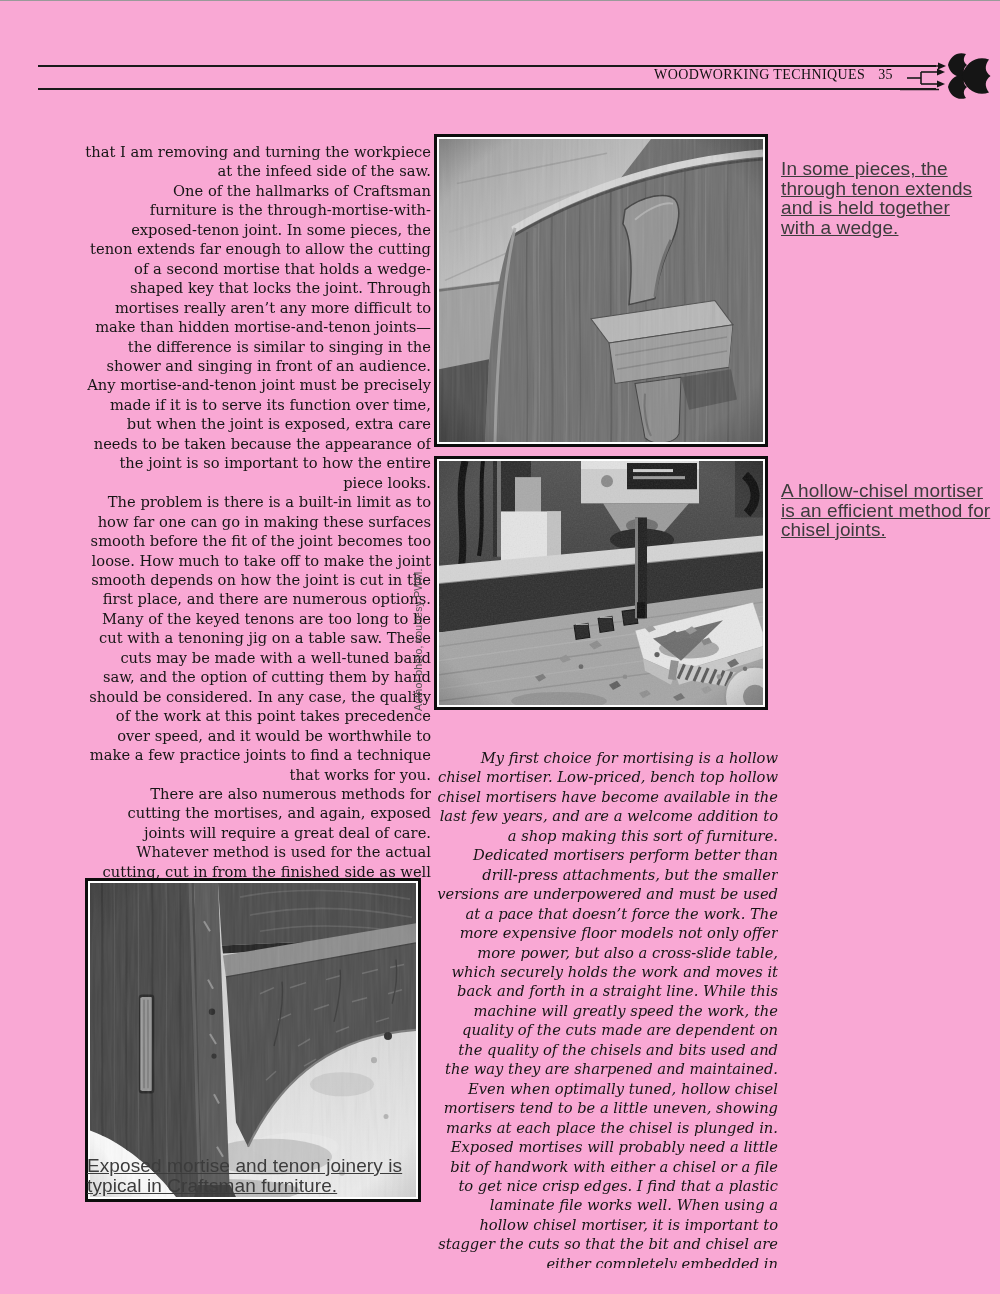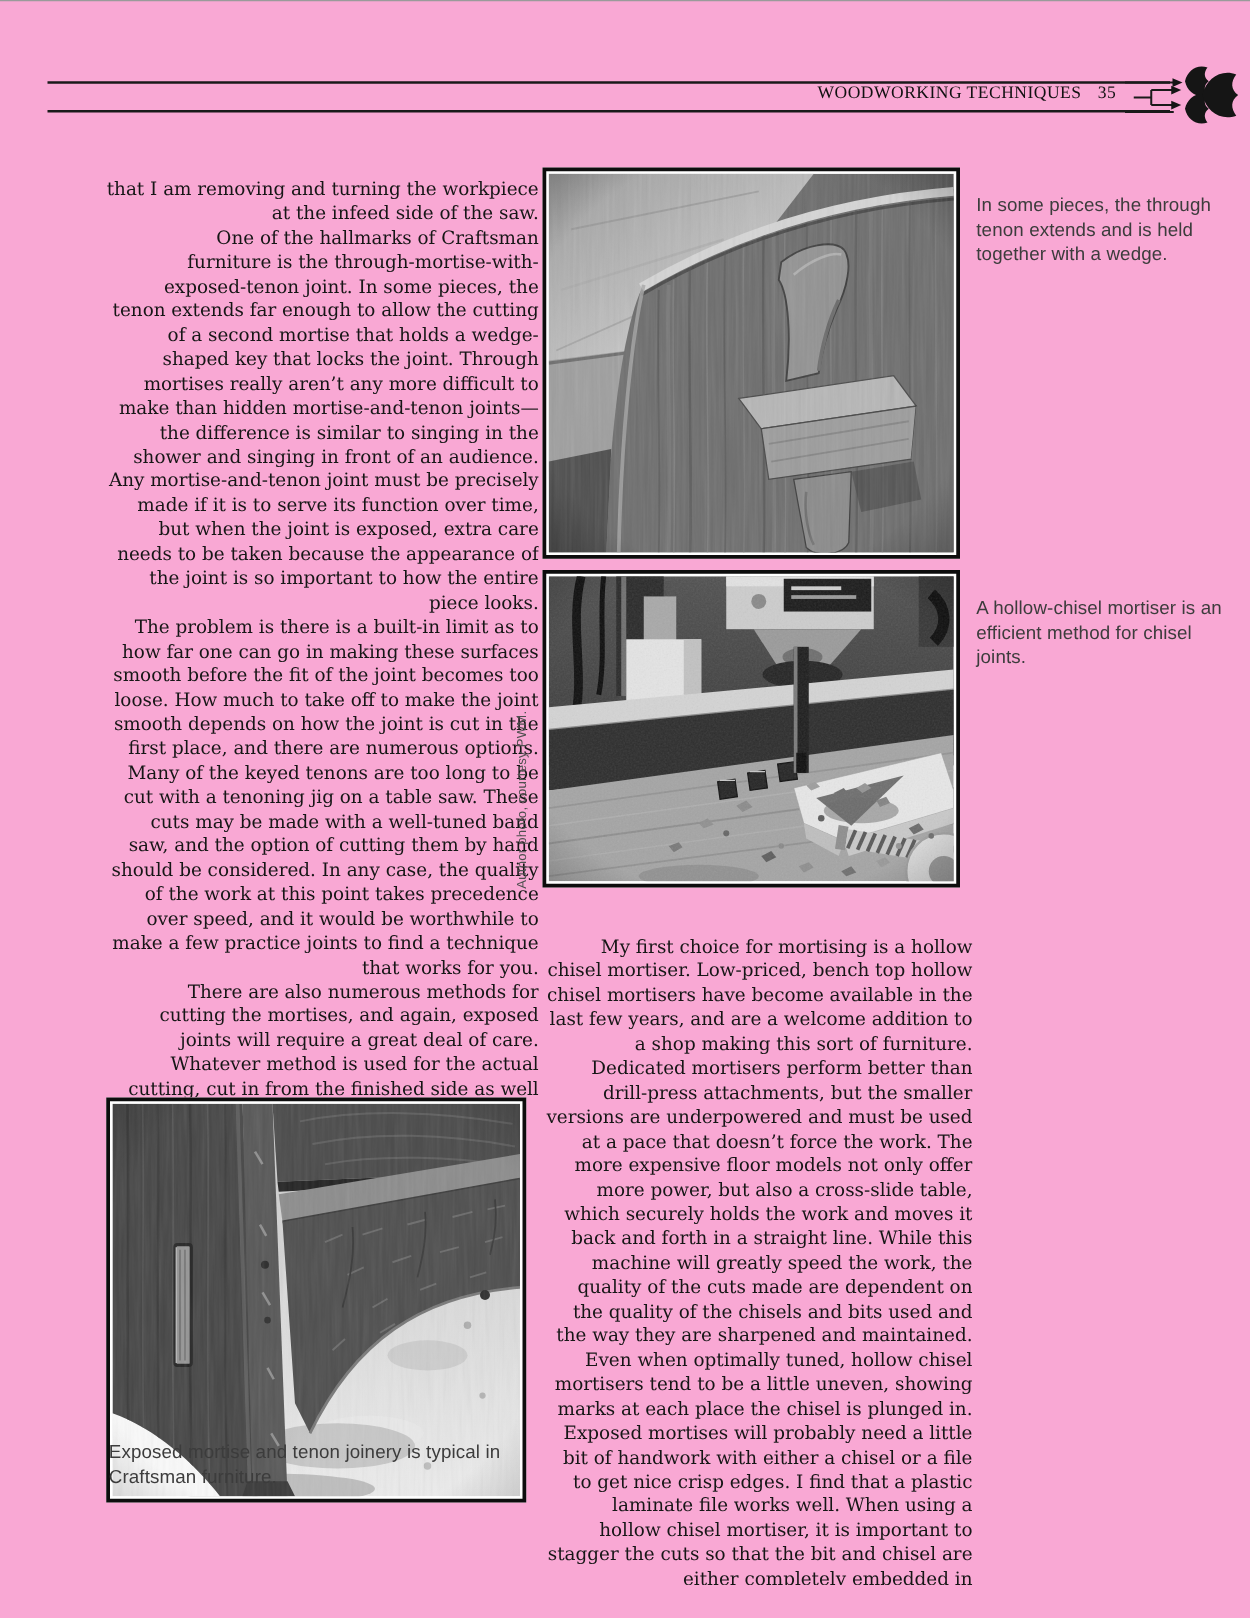--- a/index.html
+++ b/index.html
@@ -17,31 +17,31 @@
     font-family:"Liberation Serif",serif;font-size:14px;letter-spacing:.4px;
     color:#111;white-space:nowrap;
   }
   .running-head .pagenum{margin-left:13px;}
   .ornament{position:absolute;left:900px;top:42px;width:96px;height:84px;}
   
   .col{position:absolute;overflow:hidden;font-size:14.7px;line-height:19.45px;text-align:right;}
   .col p{margin:0;text-indent:1.5em;}
   .col p.first{text-indent:0;}
   .col-left{left:85px;top:141px;width:346px;height:736px;}
-  .col-right{left:437px;top:747px;width:341px;height:520px;}
+  .col-right{left:437px;top:747px;width:341px;height:520px;font-style:italic;}
   
   .photo{position:absolute;border:3px solid #0d0d0d;background:#fff;padding:2px;box-sizing:border-box;}
   .photo svg{display:block;width:100%;height:100%;}
   .photo-joint{left:434px;top:133px;width:334px;height:313px;}
   .photo-mortiser{left:434px;top:455px;width:334px;height:254px;}
   .photo-cabinet{left:85px;top:877px;width:336px;height:324px;}
   
   .caption{
     position:absolute;font-family:"Liberation Sans",sans-serif;
-    font-size:15px;line-height:19.5px;color:#3c3c3c;letter-spacing:.1px;
+    font-size:19px;line-height:19.5px;color:#3c3c3c;letter-spacing:.1px;text-decoration:underline;
   }
   .caption-joint{left:781px;top:139px;width:205px;}
   .caption-mortiser{left:781px;top:461px;width:212px;}
   .caption-cabinet{left:87px;top:1136px;width:330px;}
   
   .credit{
     position:absolute;left:412px;top:528px;height:182px;
     writing-mode:vertical-rl;transform:rotate(180deg);
     font-family:"Liberation Sans",sans-serif;font-size:10.5px;color:#4f4f4f;
     letter-spacing:.2px;white-space:nowrap;

